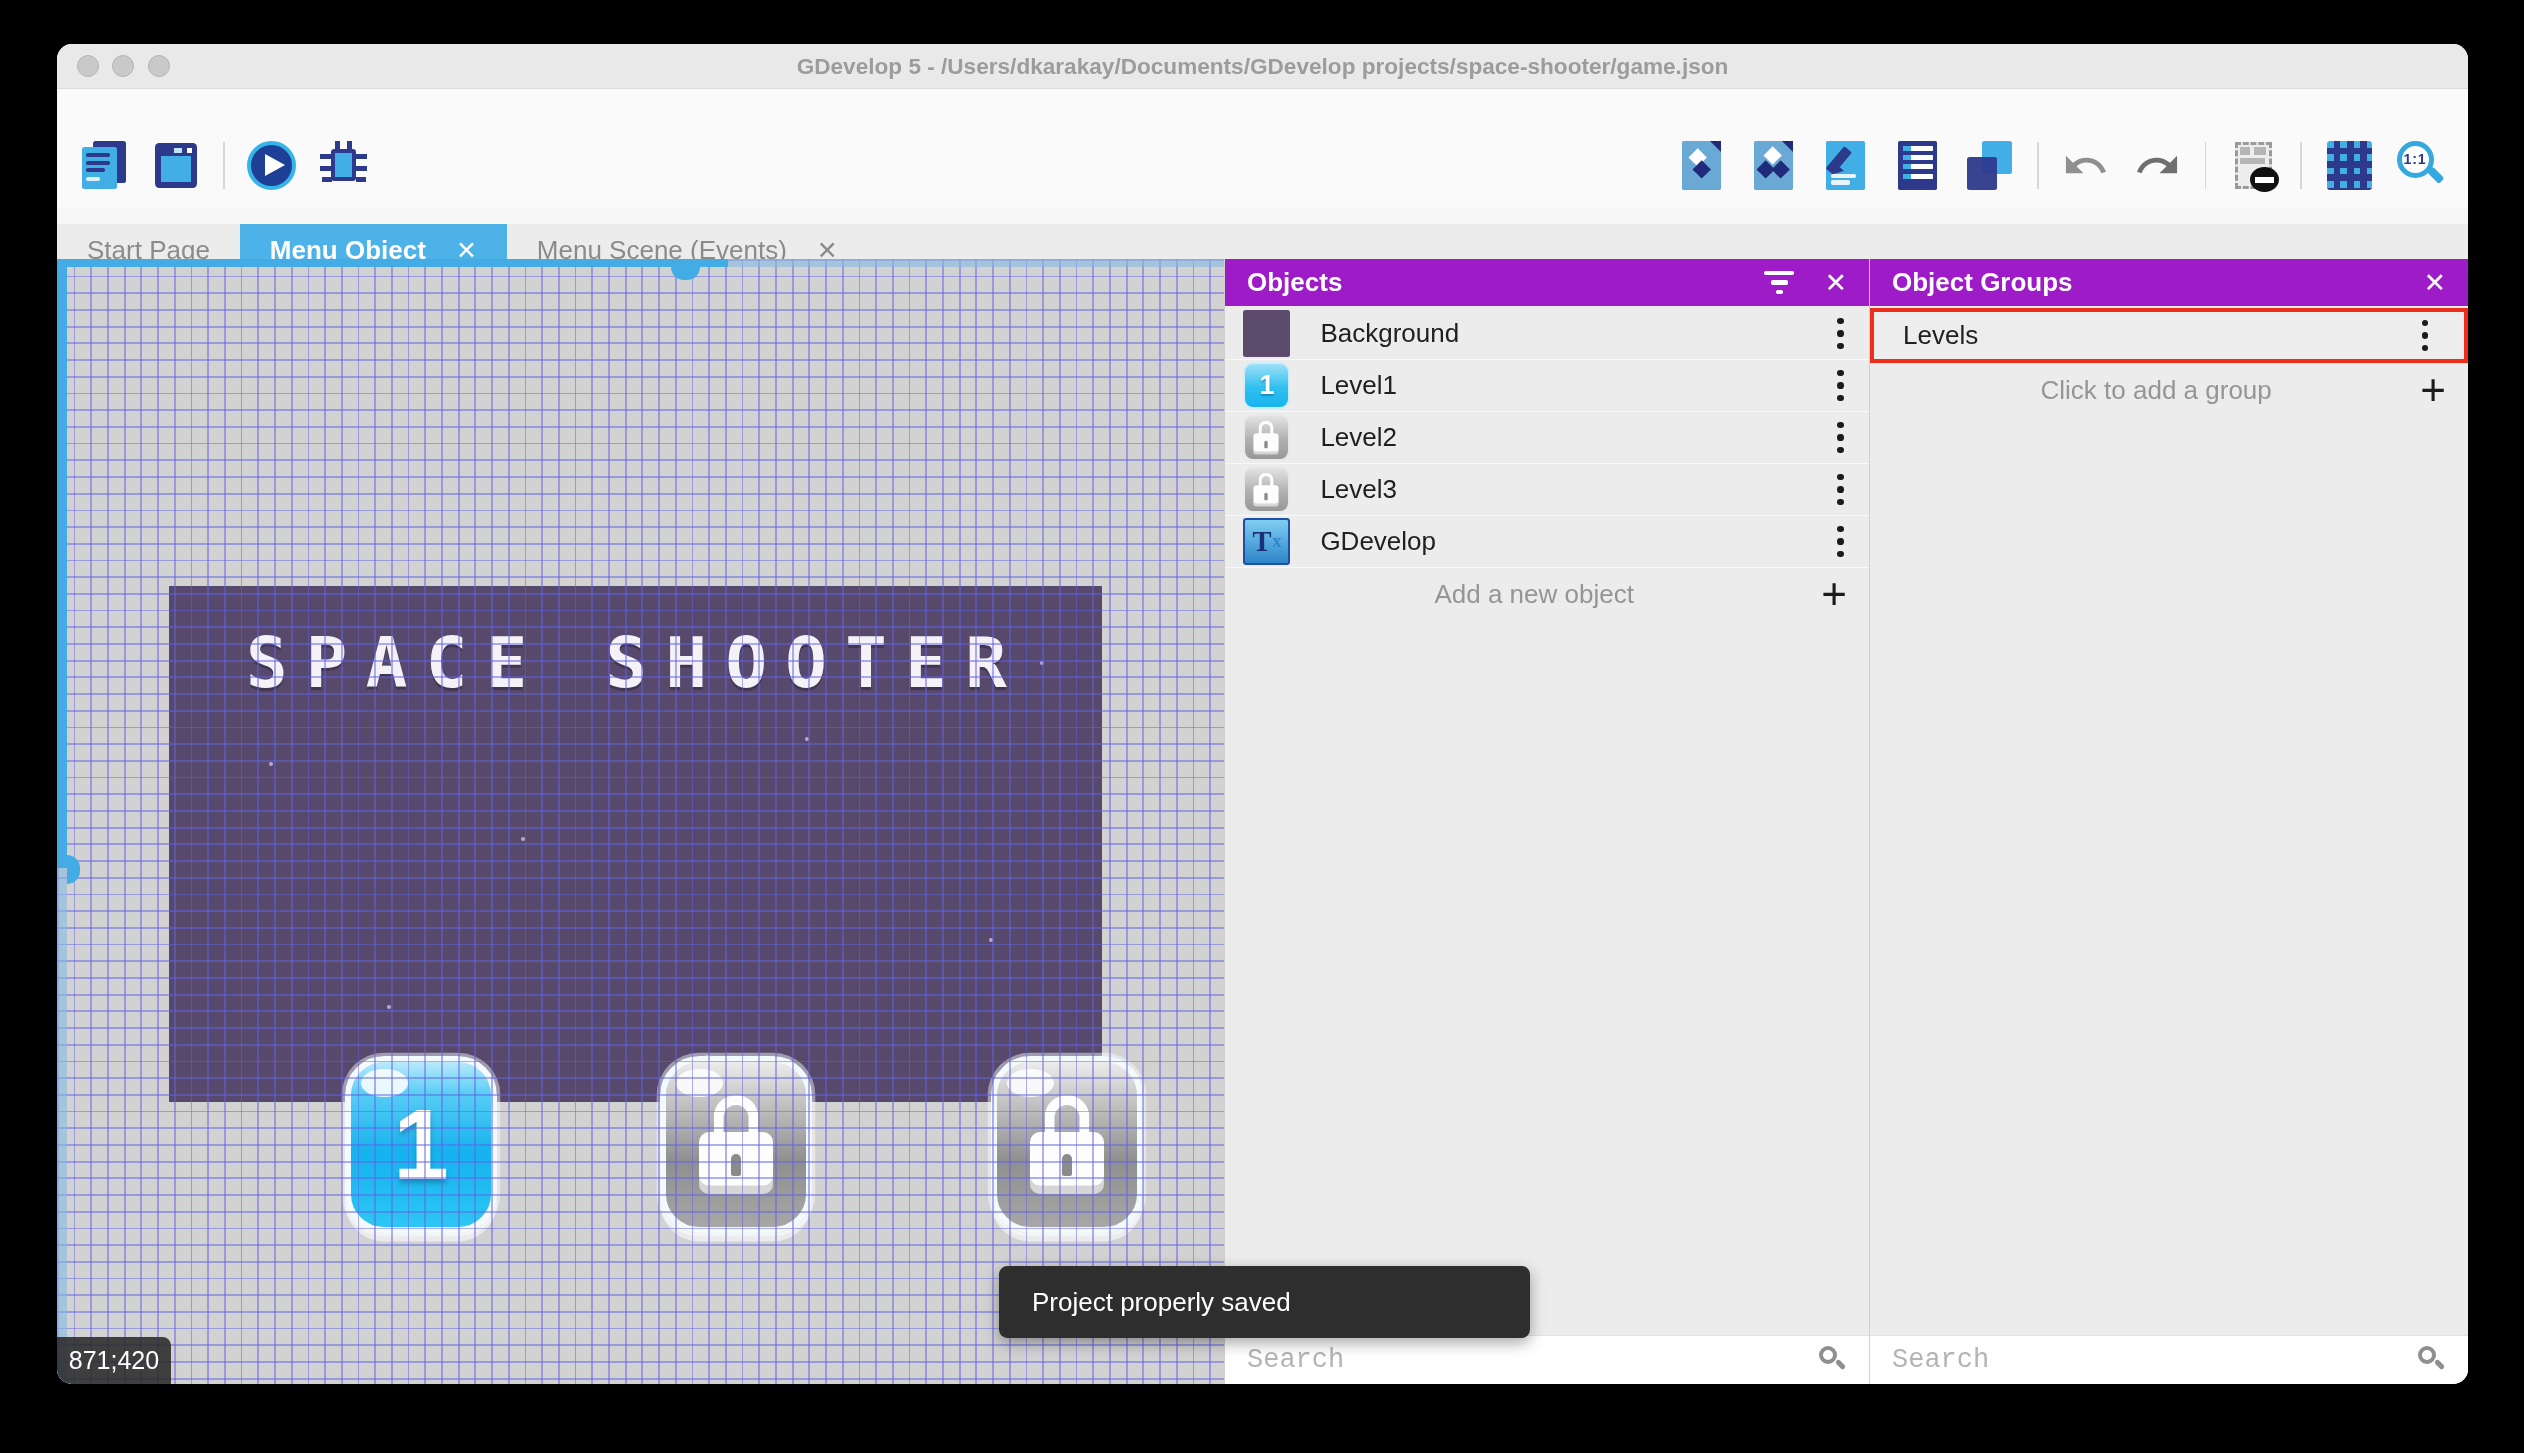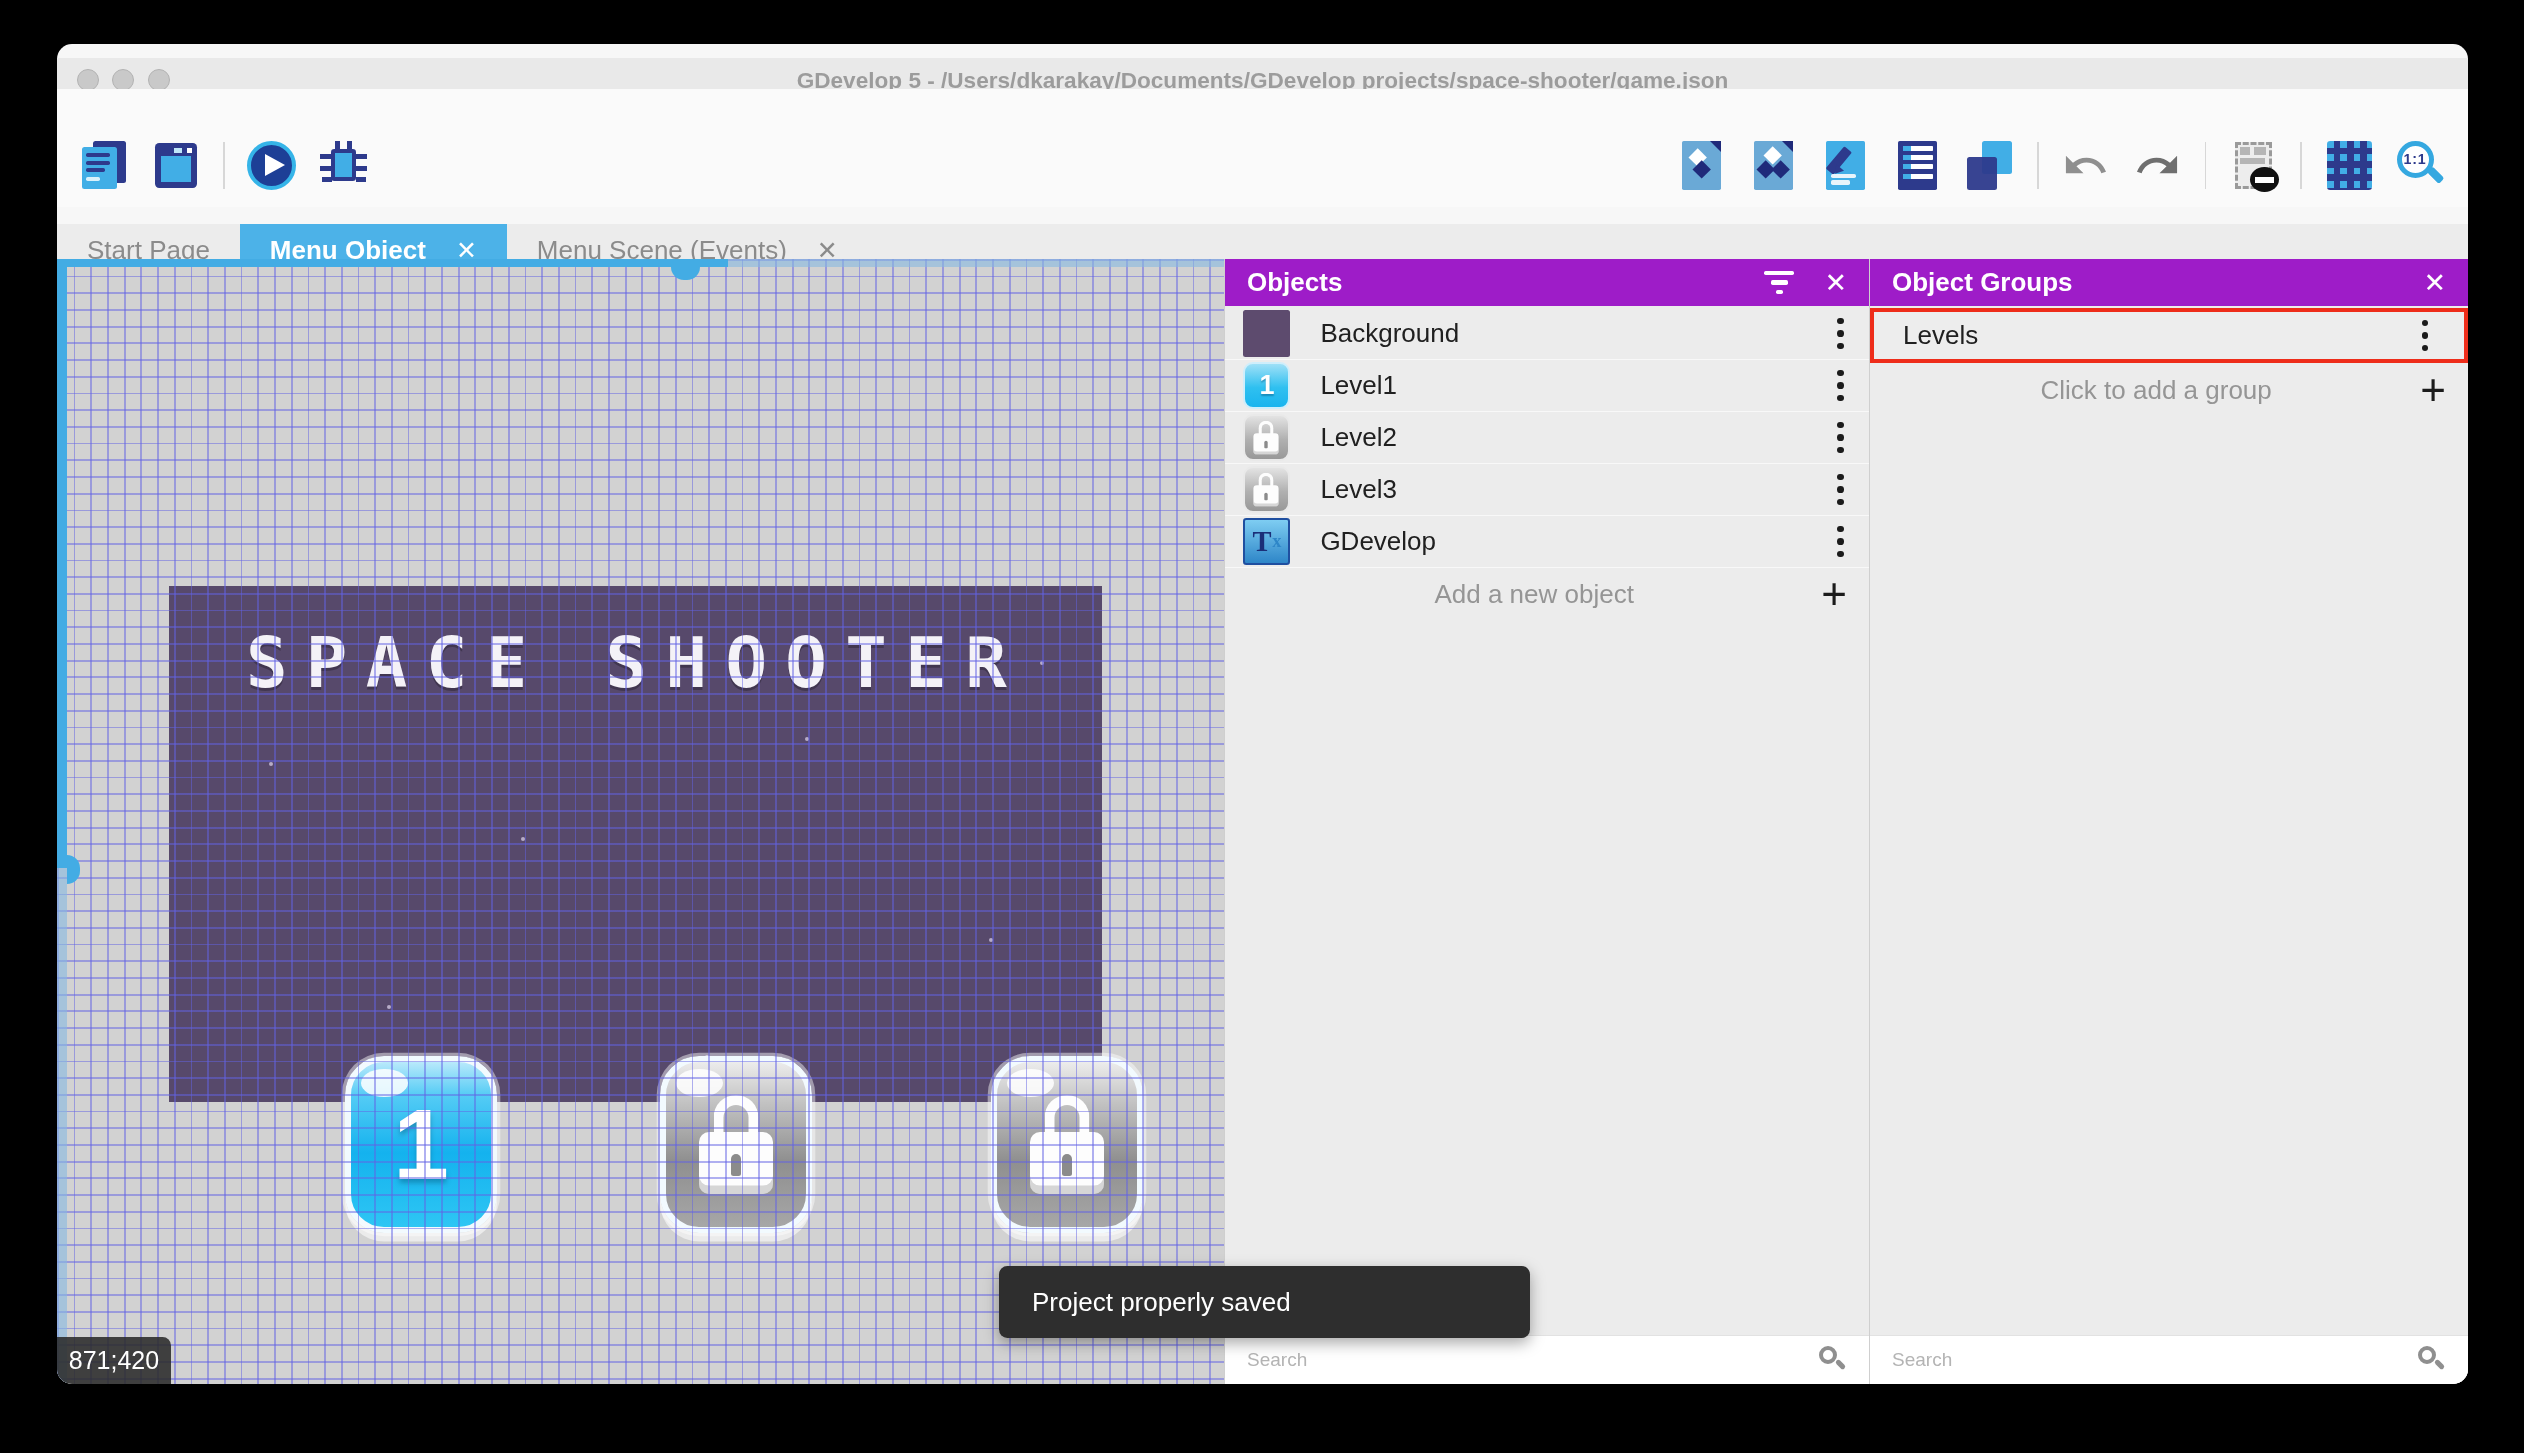--- a/index.html
+++ b/index.html
@@ -1,20 +1,20 @@
 <!DOCTYPE html>
 <html style="font-size:13.4px"><head>
 <meta charset="utf-8">
 <style>
   html,body{margin:0;padding:0;}
   body{width:2525px;height:1453px;background:#000;font-family:"Liberation Sans",sans-serif;overflow:hidden;position:relative;}
   .window{position:absolute;left:57px;top:44px;width:2411px;height:1340px;background:#f7f7f7;border-radius:15px;overflow:hidden;box-shadow:0 25px 67px rgba(0,0,0,.8);}
 
   
-  .titlebar{position:absolute;left:0;top:0;width:100%;height:44px;background:#e9e9e9;border-bottom:1.7px solid #dadada;margin-top:14px;}
+  .titlebar{position:absolute;left:0;top:0;width:100%;height:44px;background:#e9e9e9;border-bottom:1.7px solid #dadada;}
   .traffic{position:absolute;left:20px;top:11px;display:flex;gap:13.4px;}
   .tl{width:22px;height:22px;border-radius:50%;background:#c9c9c9;border:1.7px solid #b3b3b3;box-sizing:border-box;}
   .win-title{position:absolute;left:0;right:0;top:0;height:44px;line-height:45px;text-align:center;font-size:22.6px;font-weight:bold;color:#9c9c9c;white-space:nowrap;}
 
   
   .toolbar{position:absolute;left:0;top:45px;width:100%;height:118px;background:#fafafa;}
   .tb-group{position:absolute;top:50px;display:flex;align-items:center;gap:22px;}
   .tb-left{left:22px;}
   .tb-right{right:22px;}
   .tb-btn{width:50px;height:52px;display:flex;align-items:center;justify-content:center;}
@@ -115,21 +115,21 @@
   .thumb.bg{background:#5d4b6e;border-radius:2.5px;}
   .thumb.btn1{background:linear-gradient(180deg,#9fe0f7 0%,#2fc0f0 55%,#19b4ee 100%);border:2.5px solid #cfeefb;border-radius:10px;box-sizing:border-box;display:flex;align-items:center;justify-content:center;color:#fff;font-weight:bold;font-size:27px;text-shadow:0 1.7px 1.7px rgba(0,70,110,.4);}
   .thumb.lock{background:linear-gradient(180deg,#e3e3e3 0%,#b0b0b0 55%,#989898 100%);border:2.5px solid #e9e9e9;border-radius:10px;box-sizing:border-box;}
   .thumb.lock .padlock{transform:scale(.34);transform-origin:center;position:absolute;left:-16px;top:-28px;}
   .thumb.txt{background:linear-gradient(180deg,#7ecdf2 0%,#2e86c8 100%);border:2.5px solid #1f4fa0;border-radius:3.3px;box-sizing:border-box;display:flex;align-items:center;justify-content:center;font-family:"Liberation Serif",serif;font-weight:bold;font-size:28.5px;color:#1b2f78;}
   .thumb.txt small{font-size:18.4px;color:#2e86c8;margin-left:0.8px;}
   .addrow{height:52px;display:flex;align-items:center;padding:0 22px;box-sizing:border-box;}
   .addrow .alabel{flex:1;text-align:center;font-size:26px;color:#959595;}
   .plus{font-size:44px;font-weight:400;color:#1b1b1b;line-height:1;}
   .search{position:absolute;left:0;right:0;bottom:0;height:49px;background:#fff;border-top:1.7px solid #e2e2e2;display:flex;align-items:center;padding:0 20px;box-sizing:border-box;gap:13.4px;}
-  .search input{flex:1;border:none;outline:none;font-size:19px;color:#555;background:transparent;font-family:Liberation Sans, sans-serif;}
+  .search input{flex:1;border:none;outline:none;font-size:27px;color:#555;background:transparent;font-family:Liberation Mono, monospace;}
   .search input::placeholder{color:#b4b4b4;}
   .mag{position:relative;width:32px;height:32px;flex:0 0 32px;}
   .mag::before{content:"";position:absolute;left:1.7px;top:1.7px;width:18.4px;height:18.4px;border:4.2px solid #8f8f8f;border-radius:50%;box-sizing:border-box;}
   .mag::after{content:"";position:absolute;left:18.4px;top:18.4px;width:11px;height:5px;background:#8f8f8f;transform:rotate(45deg);border-radius:2.5px;}
   .group-row{position:absolute;left:0;right:0;top:49px;height:55px;border:4.2px solid #ee2d1a;box-sizing:border-box;background:#ededed;display:flex;align-items:center;padding:0 29px;gap:16.7px;}
   .group-row .label{flex:1;font-size:26px;color:#202020;}
   .group-add{position:absolute;left:0;right:0;top:104px;height:54px;display:flex;align-items:center;padding:0 22px;box-sizing:border-box;}
   .group-add .alabel{flex:1;text-align:center;font-size:26px;color:#959595;}
 
   

